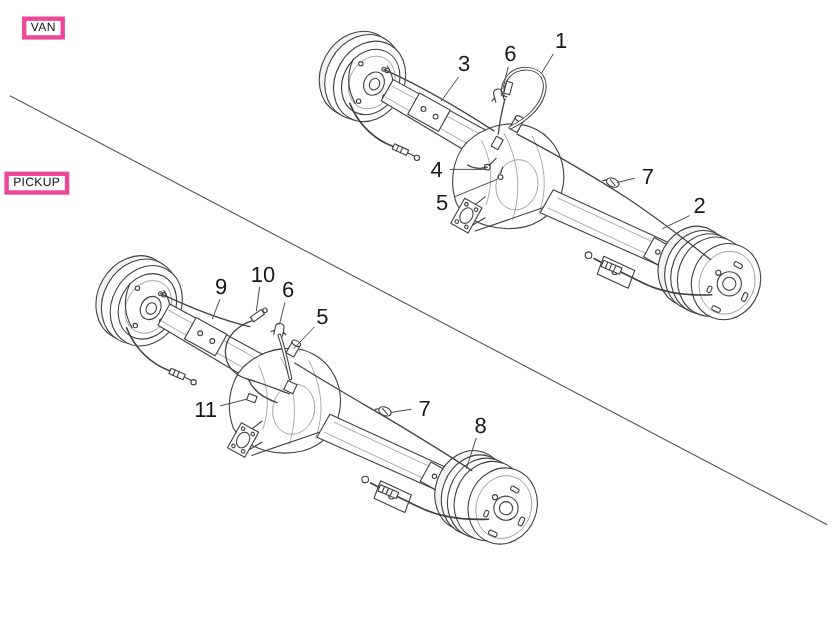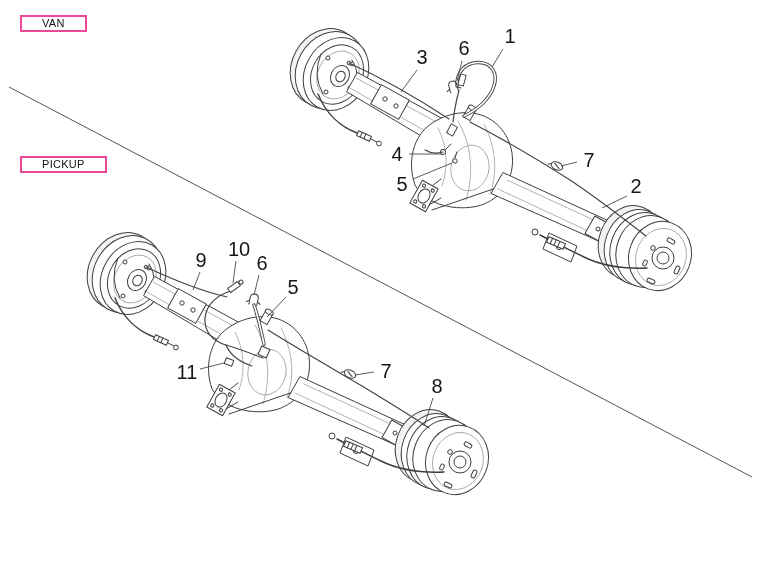--- a/index.html
+++ b/index.html
@@ -1,21 +1,21 @@
 <!DOCTYPE html>
 <html><head>
 <meta charset="utf-8">
 <style>
   html,body{margin:0;padding:0;background:#ffffff;}
   .stage{position:relative;width:760px;height:573px;background:#ffffff;overflow:hidden;
          font-family:"Liberation Sans",sans-serif;}
-  .variant-label{position:absolute;border:2px solid #ec4899;background:#ffffff;color:#111111;
-         font-size:11px;line-height:13px;padding:0 20px;letter-spacing:.3px;}
+  .variant-label{position:absolute;border:4px solid #ec4899;background:#ffffff;color:#111111;
+         font-size:11px;line-height:13px;padding:0 4px;letter-spacing:.3px;}
   #van-label{left:20px;top:15px;}
-  #pickup-label{left:20px;top:156px;}
+  #pickup-label{left:4px;top:156px;}
   svg{position:absolute;left:0;top:0;}
   
   .ln{fill:none;stroke:#3f3f3f;stroke-width:1;stroke-linecap:round;stroke-linejoin:round;}
   .lt{fill:none;stroke:#909090;stroke-width:.7;stroke-linecap:round;}
   .fw{fill:#ffffff;stroke:#3f3f3f;stroke-width:1;stroke-linejoin:round;}
   .fg{fill:#f3f3f3;stroke:#3f3f3f;stroke-width:1;}
   .pipe{fill:none;stroke:#454545;stroke-width:1.2;stroke-linecap:round;}
   .hose{fill:none;stroke:#3f3f3f;stroke-width:3.4;stroke-linecap:round;stroke-linejoin:round;}
   .hosein{fill:none;stroke:#ffffff;stroke-width:1.6;stroke-linecap:round;stroke-linejoin:round;}
   .cable{fill:none;stroke:#3f3f3f;stroke-width:1.5;stroke-linecap:round;}

